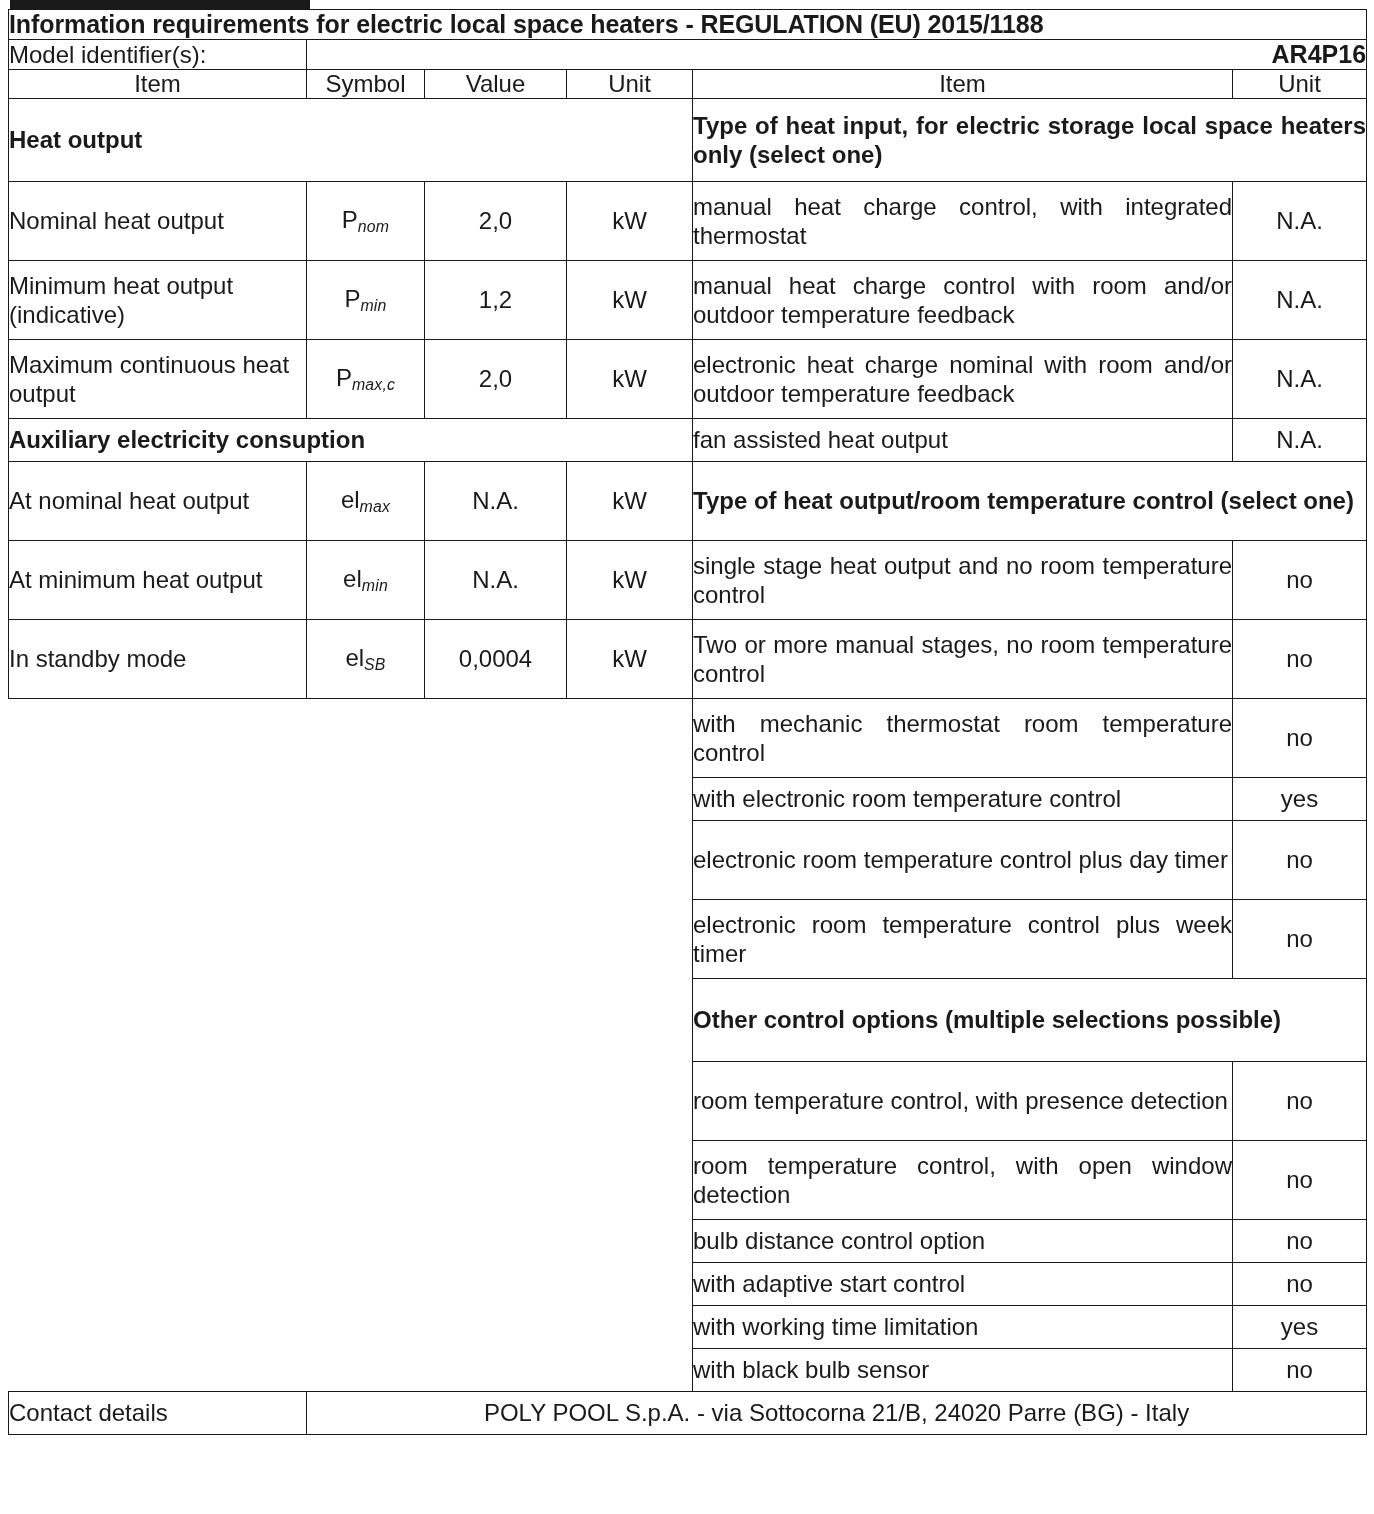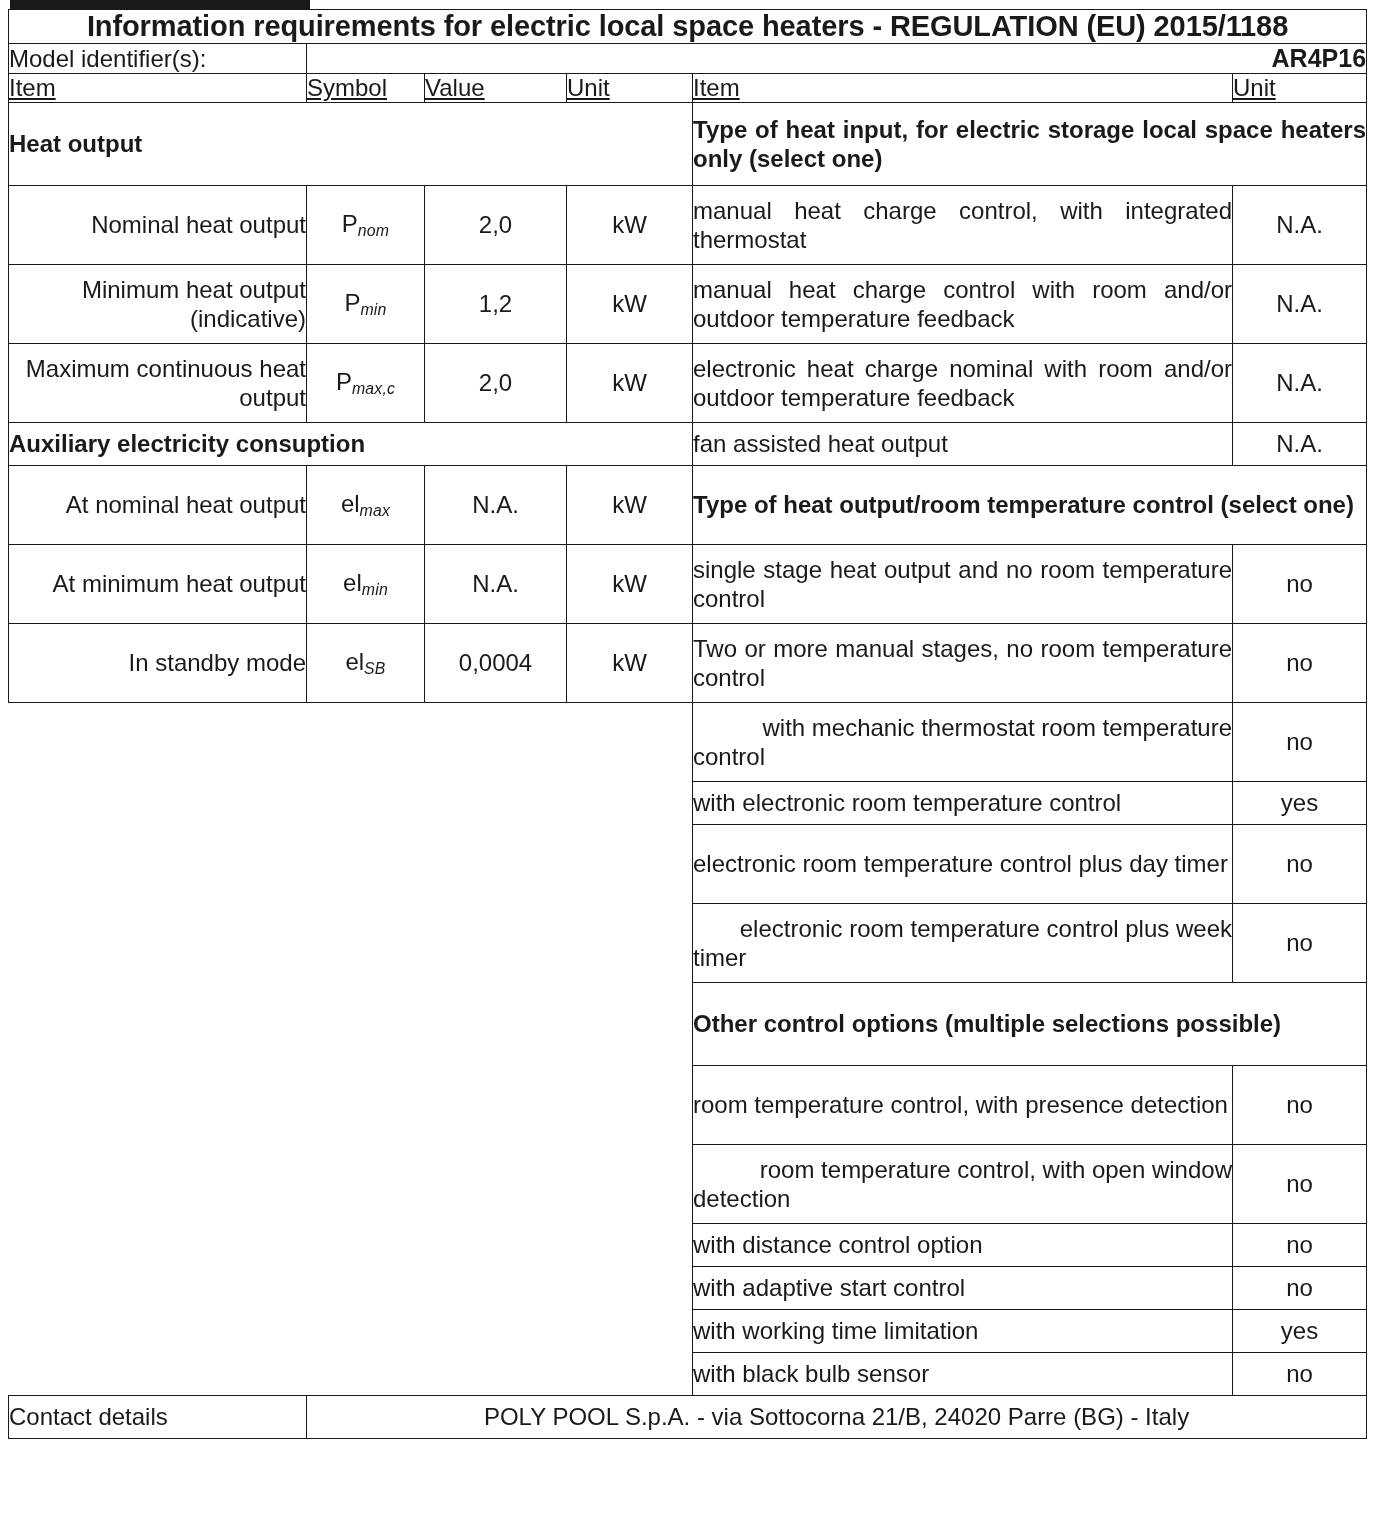--- a/index.html
+++ b/index.html
@@ -49,58 +49,56 @@
     font-size: 24px;
     line-height: 1.22;
   }
   .c-center { text-align: center; }
   .c-left   { text-align: left; }
   .c-just   { text-align: justify; text-align-last: left; margin-top: 12px; }
   .bold     { font-weight: bold; }
 
   
   .title-cell {
-    text-align: center;
     font-weight: bold;
-    font-size: 29px;
+    font-size: 25px;
     padding: 6px 4px 8px 4px;
     letter-spacing: -0.1px;
   }
   
   .model-label {
     font-size: 24px;
     padding: 4px 8px;
     margin-left: 12px;
   }
   .model-value {
     font-size: 25px;
     font-weight: bold;
     padding: 4px 8px;
     text-align: right;
   }
   
   .hdr {
-    text-align: left;
+    text-align: center;
     font-size: 24px;
     padding: 6px 4px;
-    text-decoration: underline;
   }
 
   sub.sym {
     font-style: italic;
     font-size: 0.66em;
     vertical-align: -0.28em;
     letter-spacing: 0.2px;
   }
 
   .blank { border: none !important; }
 
   
   .h-section { height: 82px; }
-  .h-2line   { height: 78px; text-align: right; }
+  .h-2line   { height: 78px; }
   .h-1line   { height: 42px; }
 </style>
 </head>
 <body>
 
 <div id="sheet">
 
   <div class="top-bar"></div>
 
   <table class="main">
@@ -220,21 +218,21 @@
 
       <tr>
         <td class="cell c-just h-2line">room temperature control, with presence detection</td>
         <td class="cell c-center">no</td>
       </tr>
       <tr>
         <td class="cell c-just h-2line">room temperature control, with open window detection</td>
         <td class="cell c-center">no</td>
       </tr>
       <tr>
-        <td class="cell c-left h-1line">with distance control option</td>
+        <td class="cell c-left h-1line">bulb distance control option</td>
         <td class="cell c-center">no</td>
       </tr>
       <tr>
         <td class="cell c-left h-1line">with adaptive start control</td>
         <td class="cell c-center">no</td>
       </tr>
       <tr>
         <td class="cell c-left h-1line">with working time limitation</td>
         <td class="cell c-center">yes</td>
       </tr>

